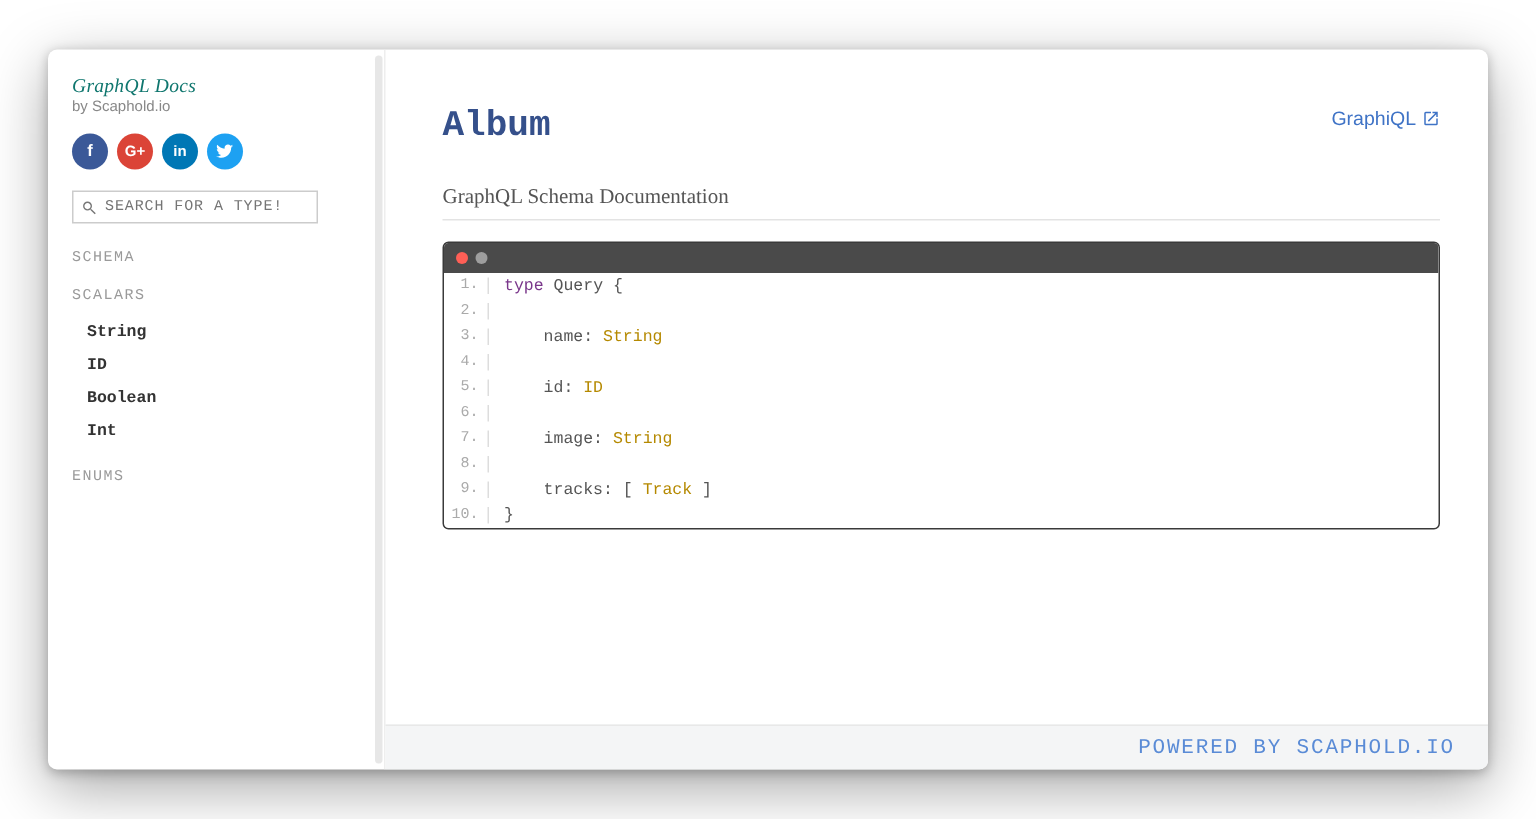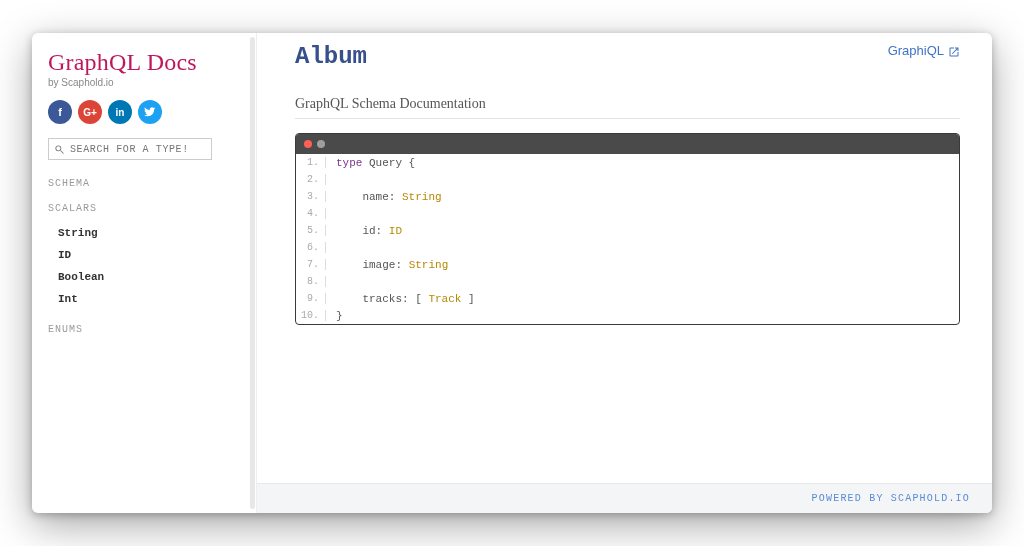--- a/index.html
+++ b/index.html
@@ -34,25 +34,26 @@
     position: absolute;
     right: 1px;
     top: 4px;
     bottom: 4px;
     width: 5px;
     background: #d4d4d4;
     border-radius: 3px;
     opacity: 0.55;
   }
   .site-title {
-    color: #be185d;
-    font-size: 24px;
+    color: #0f766e;
+    font-size: 13px;
     font-weight: 400;
     font-family: Georgia, "Times New Roman", serif;
     letter-spacing: 0.2px;
+    font-style: italic;
   }
   .site-sub {
     color: #888;
     font-size: 10px;
     margin-top: 1px;
   }
   .socials {
     display: flex;
     gap: 6px;
     margin-top: 12px;
@@ -115,41 +116,41 @@
   }
   
   .main {
     flex: 1;
     position: relative;
     display: flex;
     flex-direction: column;
   }
   .content {
     flex: 1;
-    padding: 10px 32px 10px 38px;
+    padding: 38px 32px 10px 38px;
     overflow: hidden;
   }
   .header-row {
     display: flex;
     justify-content: space-between;
     align-items: flex-start;
     margin-bottom: 26px;
   }
   .type-title {
     font-family: "Courier New", monospace;
     font-size: 24px;
     font-weight: 700;
     color: #35508b;
   }
   .graphiql-link {
     color: #3f73c6;
     font-size: 13px;
     text-decoration: none;
     display: inline-flex;
-    align-items: flex-end;
+    align-items: center;
     gap: 4px;
   }
   .graphiql-link svg { width: 12px; height: 12px; fill: #3f73c6; }
   .sub-title {
     font-family: Georgia, serif;
     font-size: 14px;
     color: #555;
     border-bottom: 1px solid #e3e3e3;
     padding-bottom: 6px;
     margin-bottom: 14px;
@@ -204,21 +205,21 @@
     background: #f4f5f6;
     border-top: 1px solid #e8e8e8;
     display: flex;
     align-items: center;
     justify-content: flex-end;
     padding-right: 22px;
     margin-left: 0;
   }
   .footer span {
     font-family: "Courier New", monospace;
-    font-size: 10px;
+    font-size: 14px;
     letter-spacing: 1.2px;
     color: #5a8bd6;
     text-align: center;
   }
 </style>
 </head>
 <body>
 
 <div class="frame">
 

